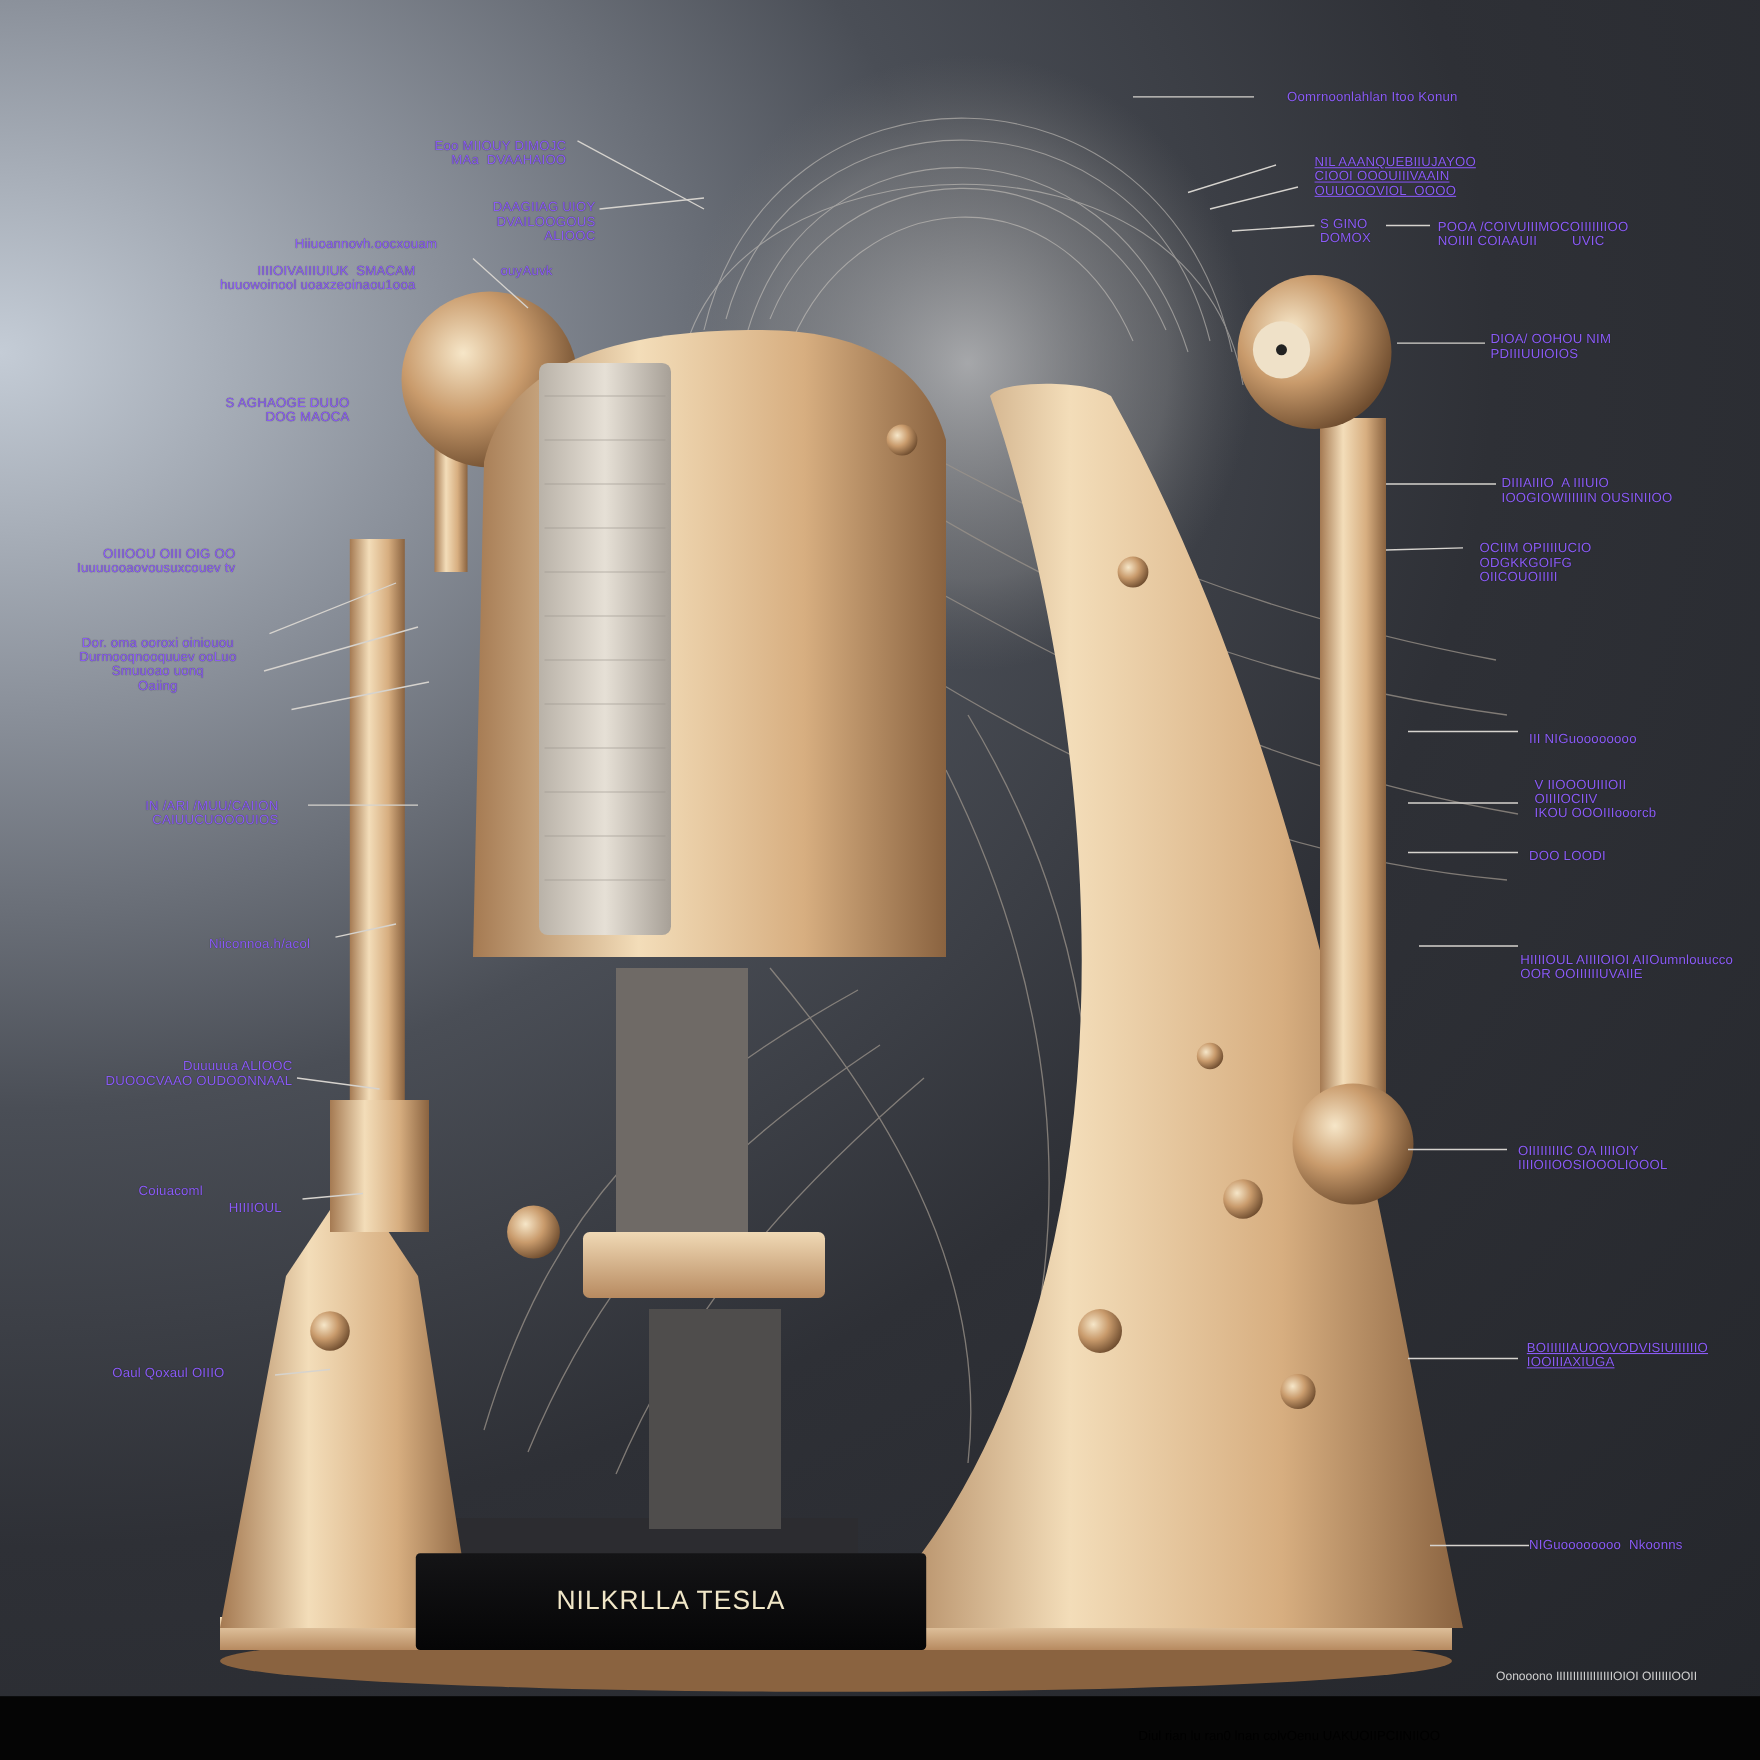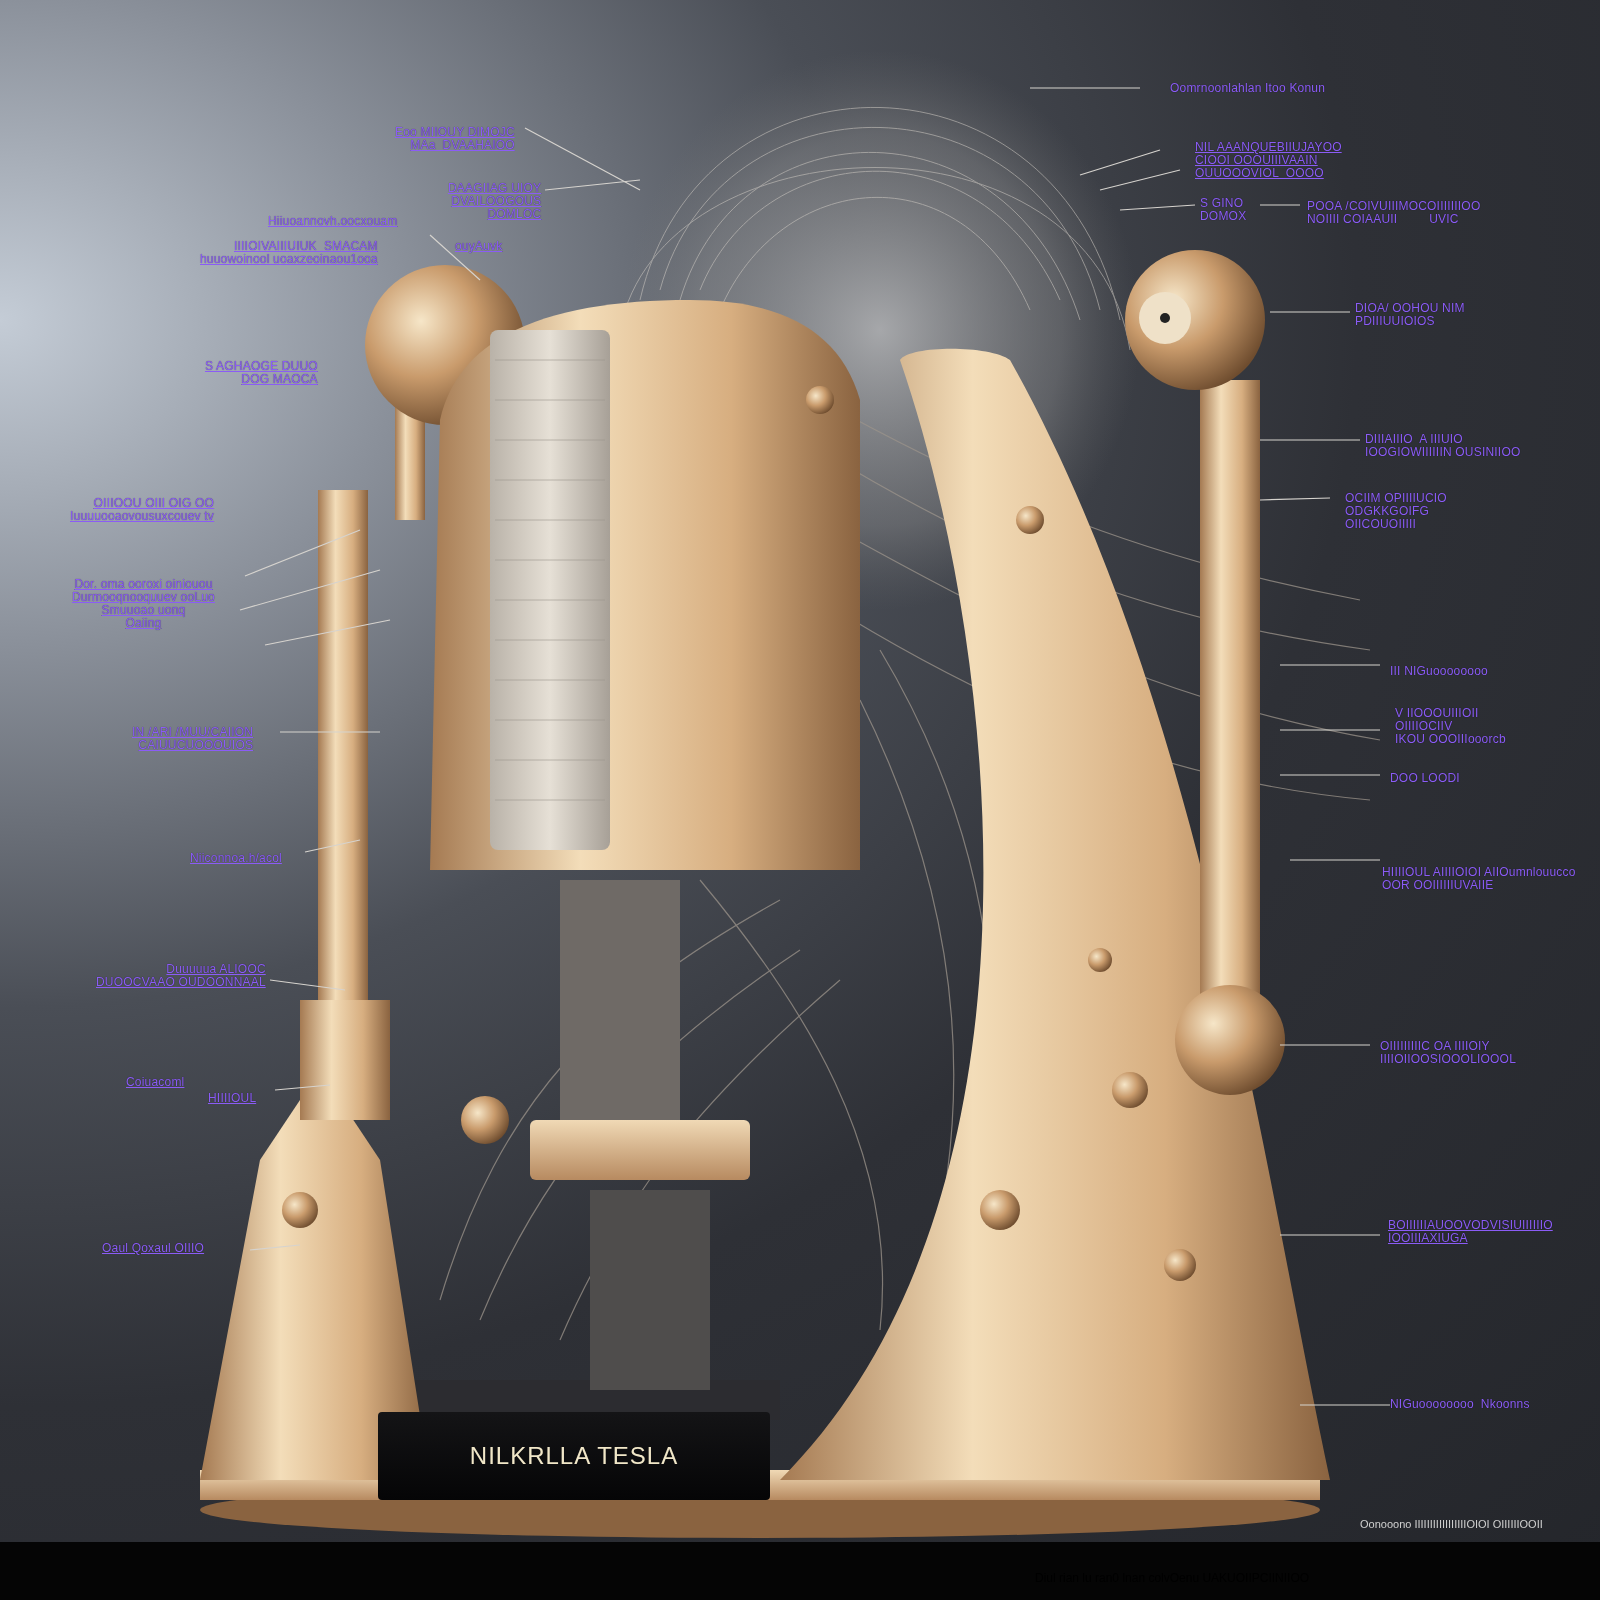--- a/index.html
+++ b/index.html
@@ -9,23 +9,23 @@
     font-family: "Liberation Sans", sans-serif;
   }
   .canvas { position:absolute; inset:0; }
   .machine { position:absolute; left:0; top:0; width:1600px; height:1600px; }
   .label {
     position:absolute; color:#8b5cf6; font-family:"Liberation Sans", sans-serif;
     font-size:12px; line-height:13px; letter-spacing:0.2px; white-space:pre;
     text-shadow:0 0 1px rgba(0,0,0,0.6);
   }
   .label.r { text-align:left; }
-  .label.l { text-align:right;text-decoration:underline; }
+  .label.l { text-align:right; }
   .plaque {
-    position:absolute; left:378px; top:1412px; width:392px; height:88px;
+    position:absolute; left:378px; top:1412px; width:464px; height:88px;
     background:linear-gradient(#141416,#050506); border-radius:4px;
     display:flex; align-items:center; justify-content:center;
   }
   .plaque span {
     color:#f1e7c8; font-size:24px; letter-spacing:1px; font-family:"Liberation Sans", sans-serif;
   }
   .caption-bar {
     position:absolute; left:0; top:1542px; width:1600px; height:58px; background:#050505;
   }
   .caption {
@@ -167,21 +167,21 @@
       <line x1="270" y1="980" x2="345" y2="990"></line>
       <line x1="275" y1="1090" x2="330" y2="1085"></line>
       <line x1="250" y1="1250" x2="300" y2="1245"></line>
     </g>
   </svg>
 
   <div class="label l" style="left:395px;top:126px;">Eoo MIIOUY DIMOJC
 MAa  DVAAHAIOO</div>
   <div class="label l" style="left:448px;top:182px;">DAAGIIAG UIOY
 DVAILOOGOUS
-DOMLOC</div>
+ALIOOC</div>
   <div class="label l" style="left:268px;top:215px;">Hiiuoannovh.oocxouam</div>
   <div class="label l" style="left:200px;top:240px;">IIIIOIVAIIIUIUK  SMACAM
 huuowoinool uoaxzeoinaou1ooa</div>
   <div class="label l" style="left:455px;top:240px;">ouyAuvk</div>
   <div class="label l" style="left:205px;top:360px;">S AGHAOGE DUUO
 DOG MAOCA</div>
   <div class="label l" style="left:70px;top:497px;">OIIIOOU OIII OIG OO
 Iuuuuooaovousuxcouev tv</div>
   <div class="label l" style="left:72px;top:578px;text-align:center;">Dor. oma ooroxi oiniouou
 Durmooqnooquuev ooLuo

